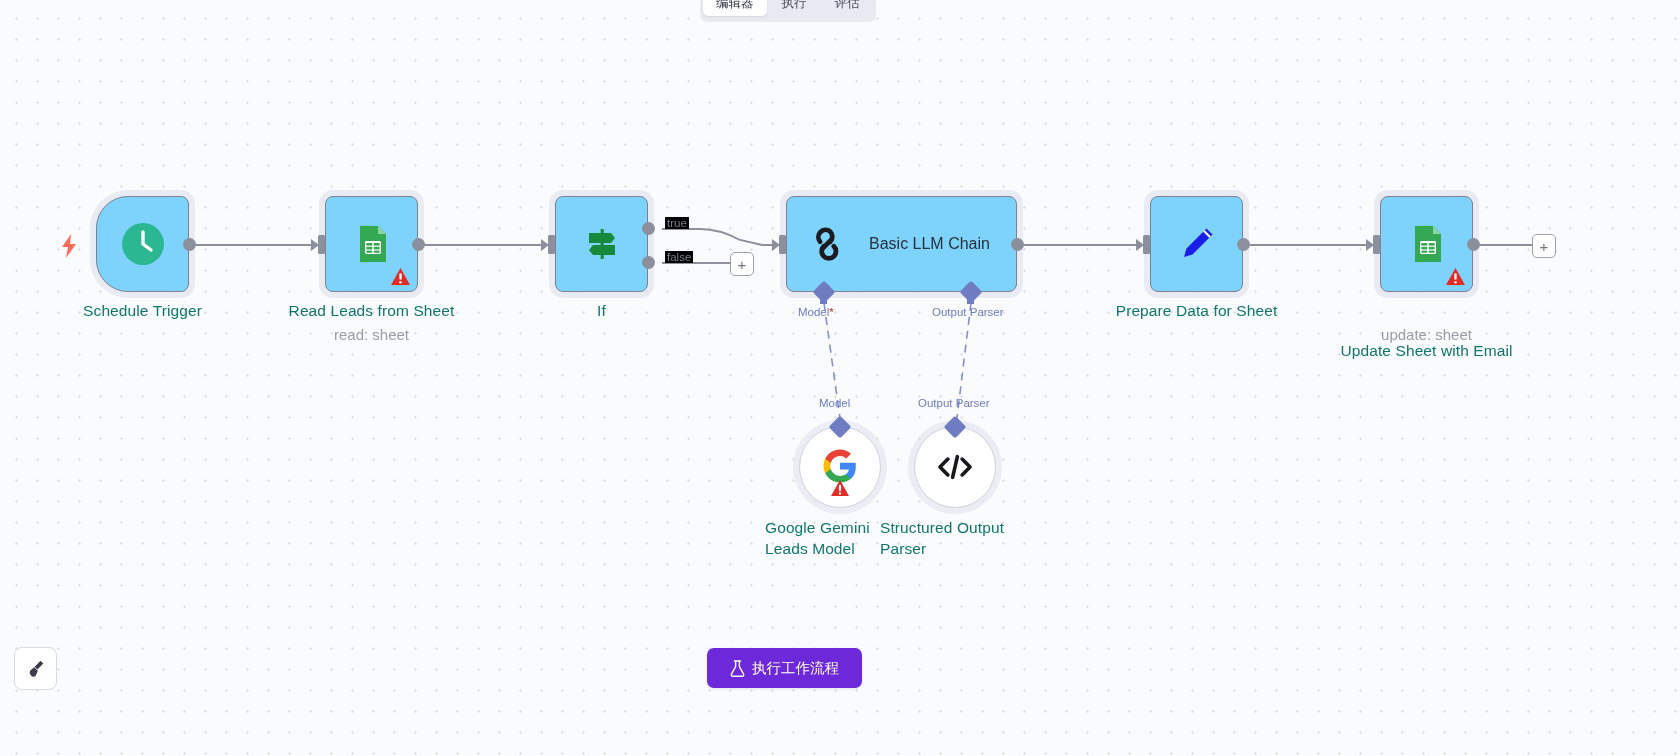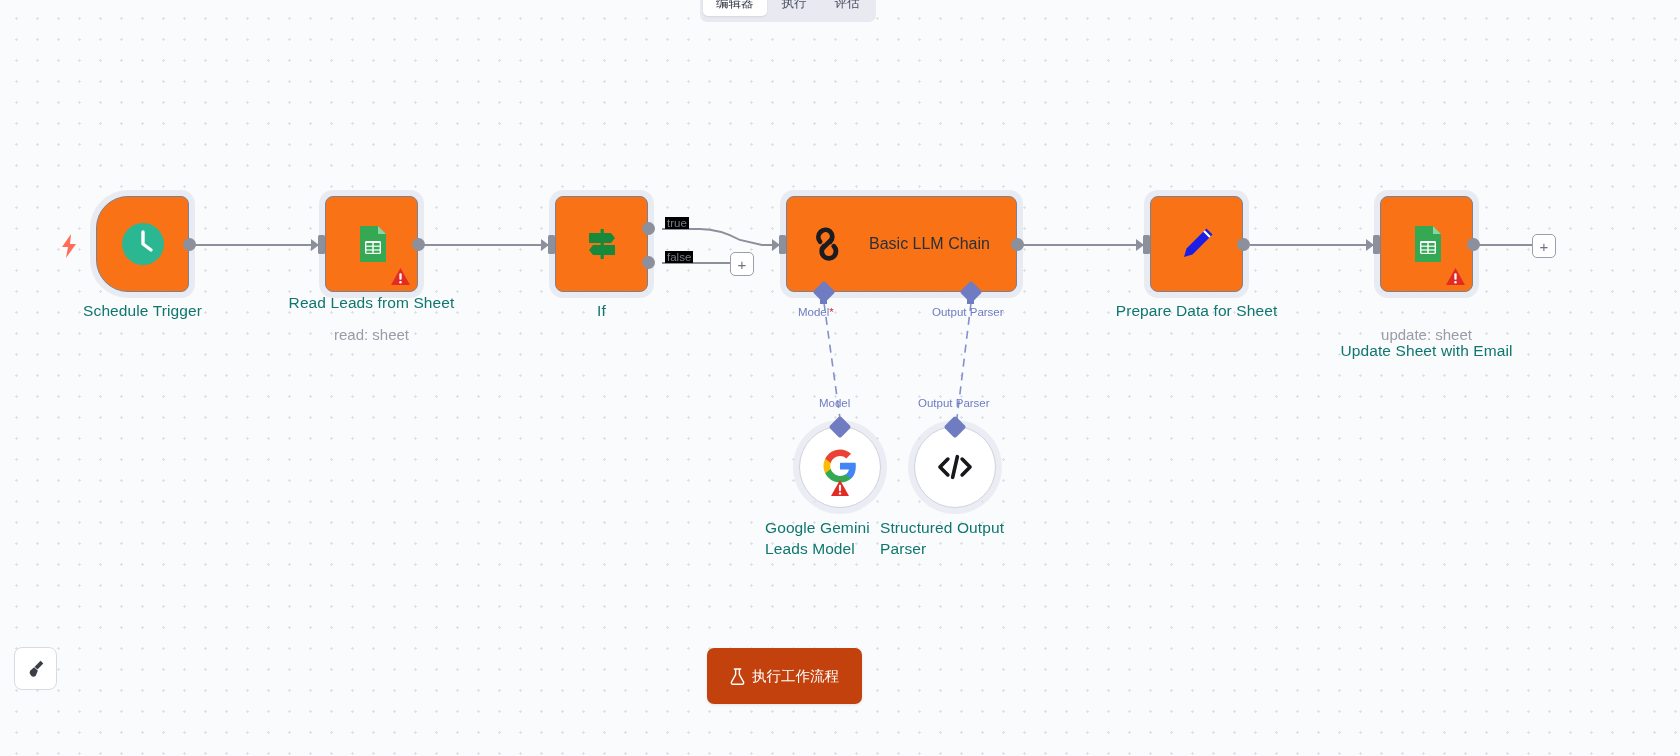--- a/index.html
+++ b/index.html
@@ -34,21 +34,21 @@
 
   
   #wires{position:absolute;left:0;top:0;width:1680px;height:756px;z-index:5;pointer-events:none;}
 
   
   .node{
     position:absolute;z-index:10;
   }
   .nbox{
     position:relative;
-    background:#f97316;
+    background:#7dd3fc;
     border:1.6px solid #7d808f;
     border-radius:8px;
     box-shadow:0 0 0 6px rgba(226,228,238,.72);
     display:flex;align-items:center;justify-content:center;
     box-sizing:border-box;
   }
   .nbox.trigger{border-radius:32px 8px 8px 32px;}
   .nlabel{
     position:absolute;left:50%;transform:translateX(-50%);
     white-space:nowrap;text-align:left;
@@ -106,22 +106,22 @@
     display:flex;align-items:center;justify-content:center;
     color:#6f7280;font-size:15px;line-height:1;
   }
   
   .warn{position:absolute;right:6px;bottom:5px;width:21px;height:19px;}
   .warn.c{right:auto;left:50%;transform:translateX(-50%);bottom:10px;width:20px;height:18px;}
   
   #bolt{position:absolute;z-index:11;}
   
   #execbtn{
-    position:absolute;left:707px;top:648px;width:155px;height:56px;
-    background:#c2410c;border-radius:7px;color:#fff;
+    position:absolute;left:707px;top:648px;width:155px;height:40px;
+    background:#6d28d9;border-radius:7px;color:#fff;
     display:flex;align-items:center;justify-content:center;gap:7px;
     font-size:14.5px;z-index:30;box-shadow:0 1px 3px rgba(0,0,0,.10);
   }
   
   #tidybtn{
     position:absolute;left:14px;top:647px;width:41px;height:41px;
     background:#fff;border:1.3px solid #d9dbe4;border-radius:8px;
     display:flex;align-items:center;justify-content:center;z-index:30;
   }
 </style>
@@ -191,21 +191,21 @@
       <rect x="15.4" y="27.6" width="5.9" height="2.2" fill="#34a853"></rect>
       <rect x="22.7" y="27.6" width="5.9" height="2.2" fill="#34a853"></rect>
     </svg>
     <svg class="warn" viewBox="0 0 22 20">
       <path d="M11 1 L21 19 H1 Z" fill="#e32b26"></path>
       <rect x="9.8" y="6.5" width="2.4" height="7" rx="1.1" fill="#fff"></rect>
       <circle cx="11" cy="16" r="1.3" fill="#fff"></circle>
     </svg>
   </div>
   <div class="dot-out" style="left:87px;top:42px;"></div>
-  <div class="nlabel" style="top:98px;">Read Leads from Sheet</div>
+  <div class="nlabel" style="top:106px;">Read Leads from Sheet</div>
   <div class="nsub" style="top:130px;">read: sheet</div>
 </div>
 
 <div class="node" style="left:555px;top:196px;width:93px;height:96px;">
   <div class="arrow-in" style="left:-14px;top:39px;">
     <span class="tri"></span>
       <span class="bar"></span>
   </div>
   <div class="nbox" style="width:93px;height:96px;">
     <svg width="42" height="42" viewBox="0 0 42 42">

